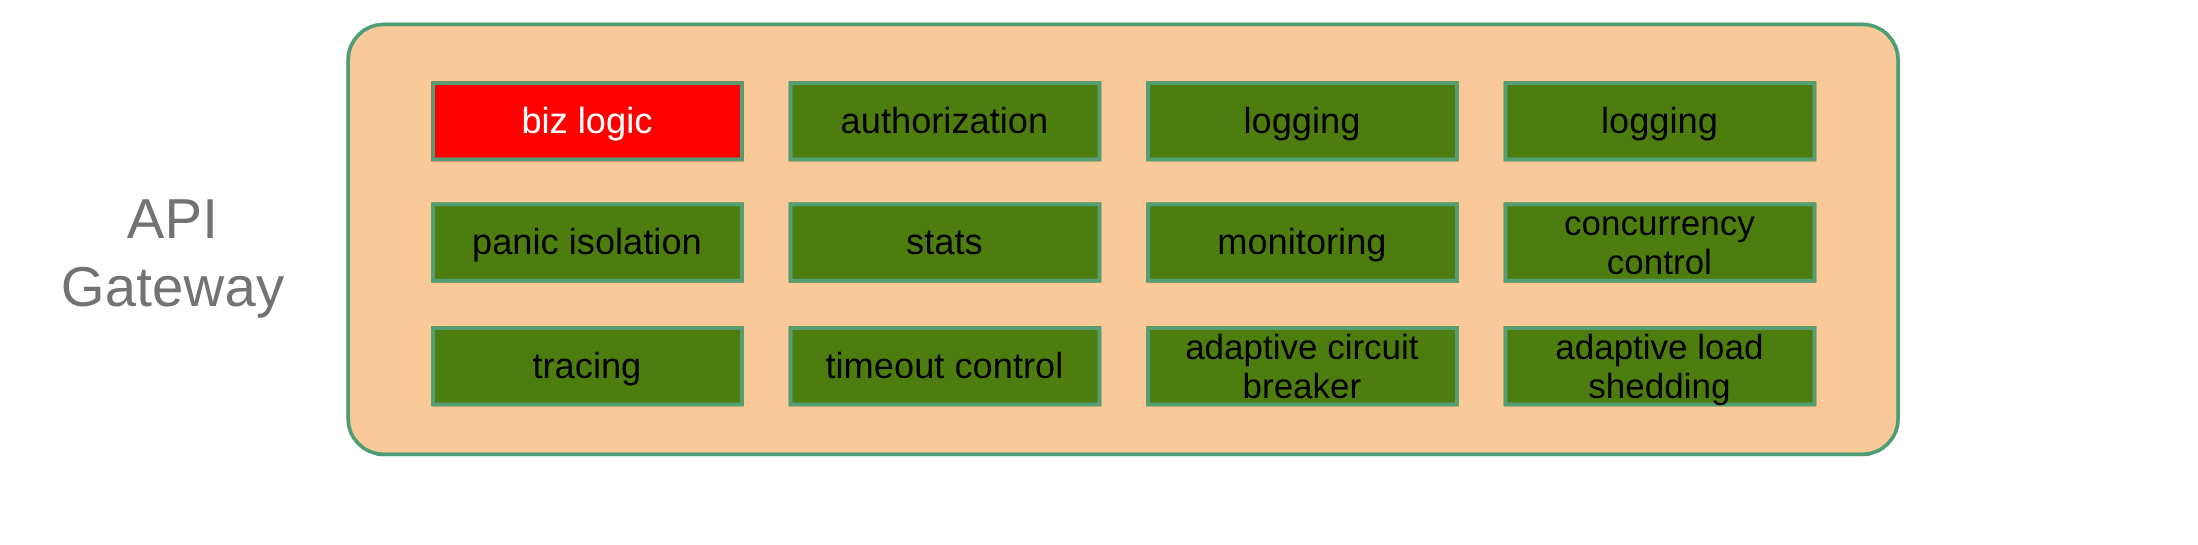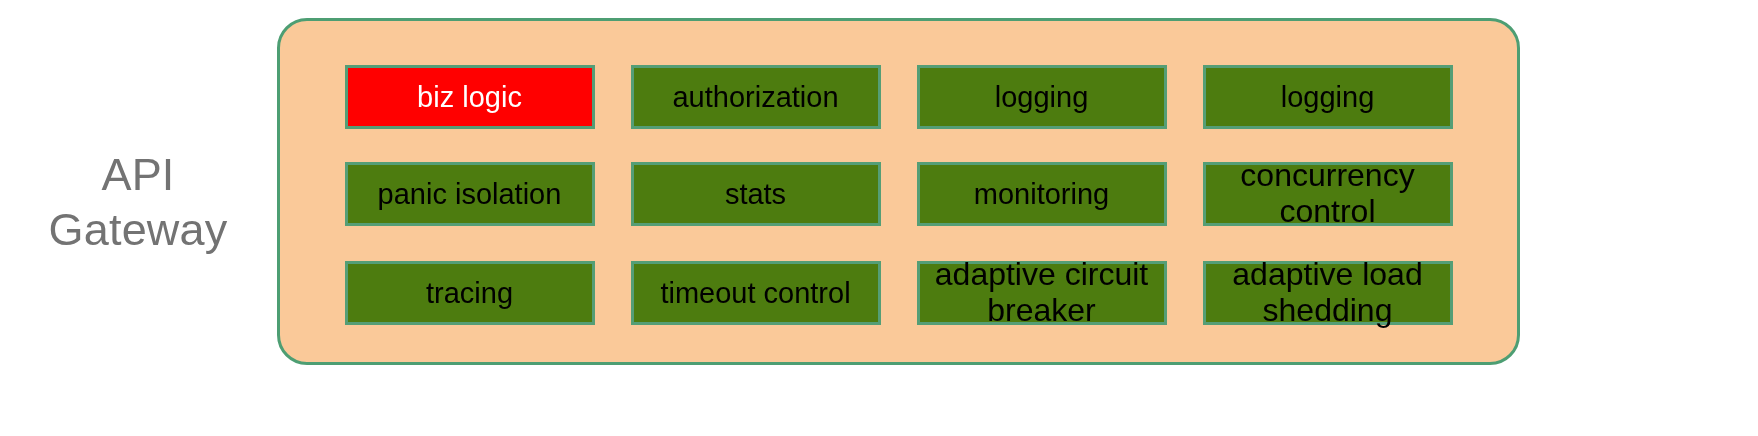--- a/index.html
+++ b/index.html
@@ -82,21 +82,21 @@
     line-height: 1.06;
     white-space: pre-line;
     padding: 0 4px;
   }
   .module-box.highlight {
     background: #ff0000;
     color: #ffffff;
     border-color: #549e76;
   }
   .module-box.two-line {
-    font-size: 32px;
+    font-size: 28px;
     line-height: 1.12;
   }
 </style>
 </head>
 <body>
 
 <div id="canvas">
 
   <div class="side-label">API
 Gateway</div>

